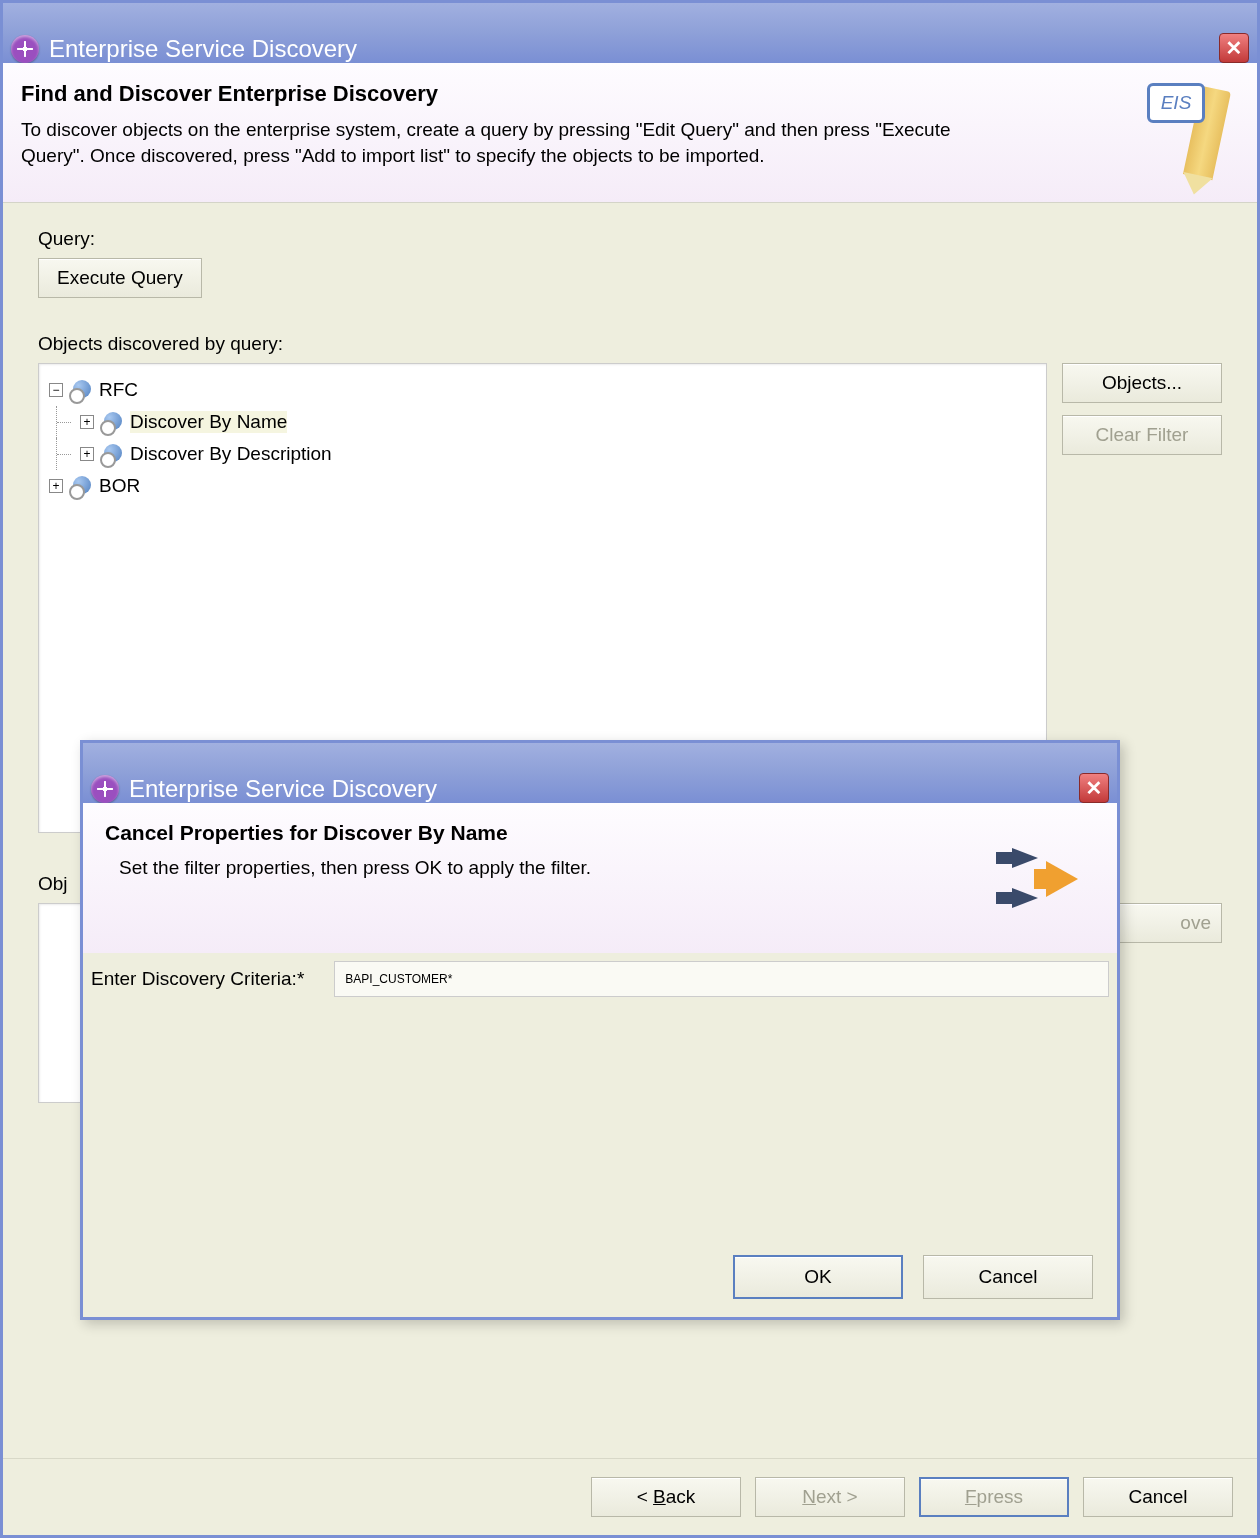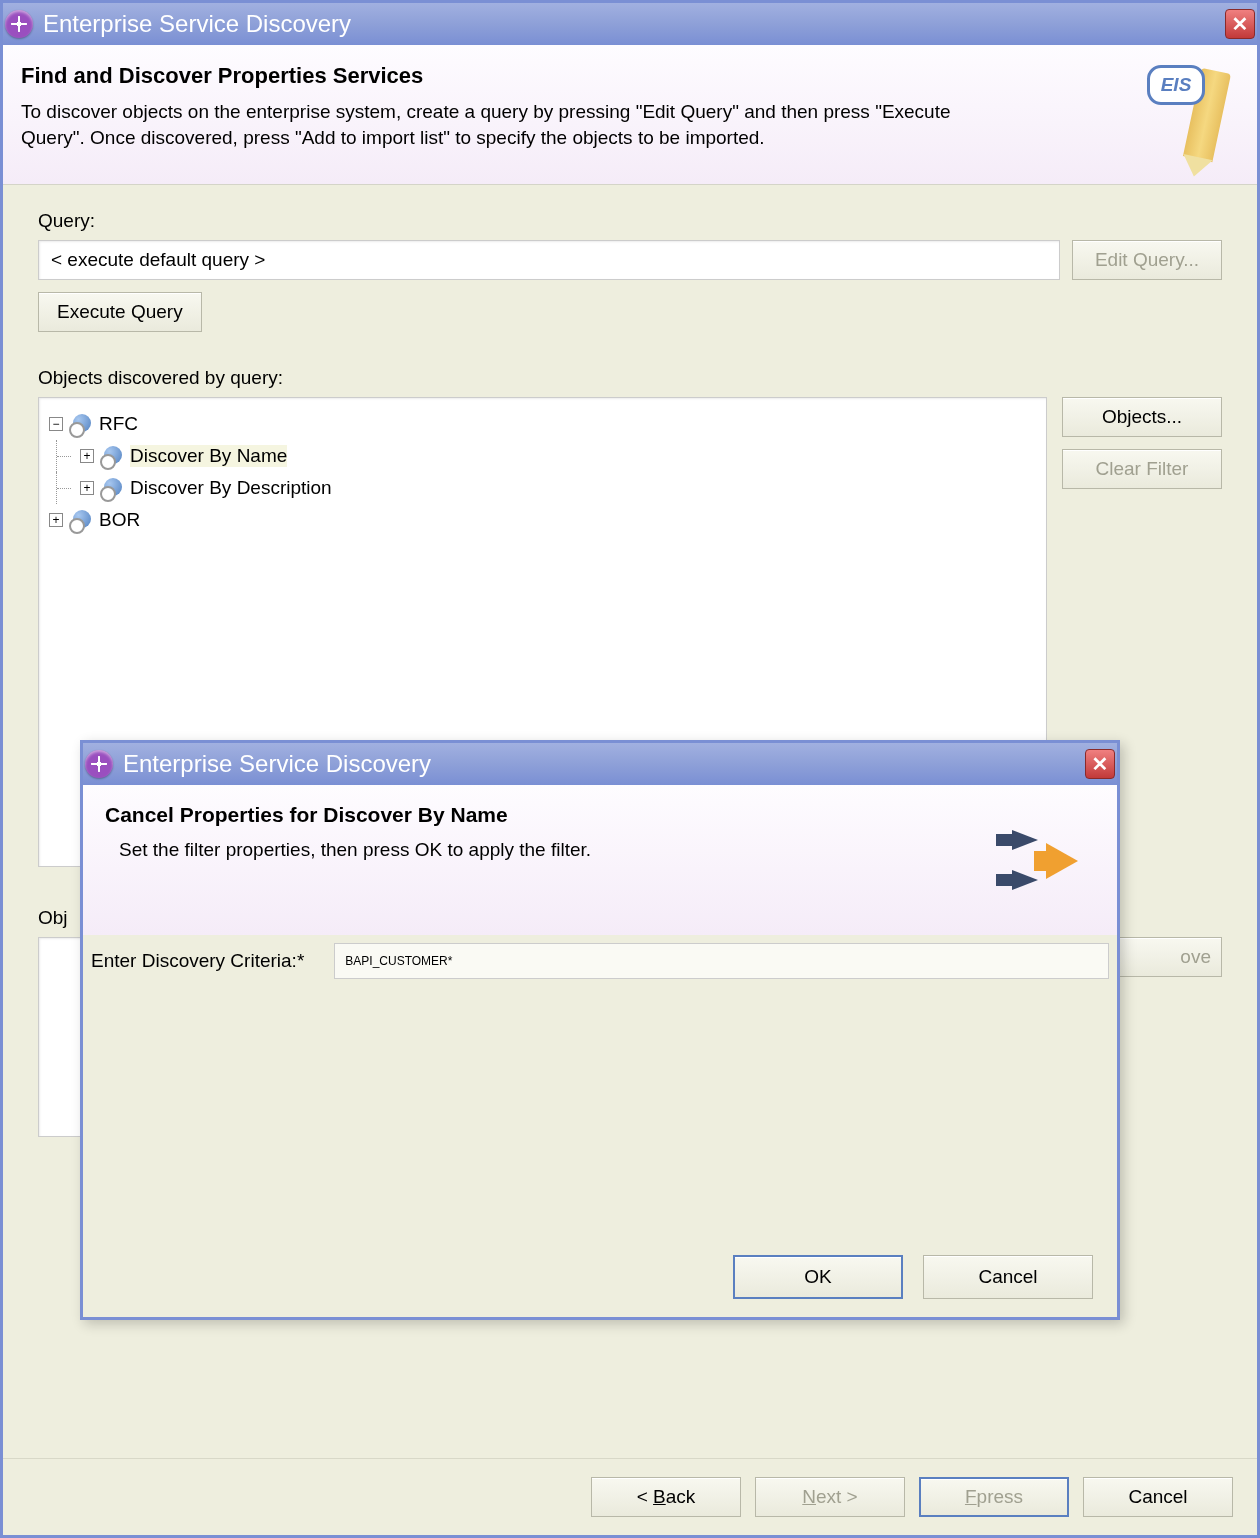--- a/index.html
+++ b/index.html
@@ -17,24 +17,24 @@
   background: #eeeede;
   display: flex;
   flex-direction: column;
 }
 .main-window {
   top: 0; left: 0;
   width: 1260px; height: 1538px;
 }
 .titlebar {
   background: linear-gradient(to bottom, #a1b0e0 0%, #8ea0d8 50%, #7a8fd4 100%);
-  height: 42px;
-  display: flex;
-  align-items: center;
-  padding: 0 2px;
+  height: 60px;
+  display: flex;
+  align-items: flex-end;
+  padding: 0 8px;
   color: #fff;
   font-size: 24px;
   font-weight: normal;
 }
 .title-icon {
   width: 28px; height: 28px;
   background: #9a4fbf;
   border-radius: 50%;
   margin-right: 10px;
   display: flex;
@@ -83,25 +83,25 @@
   position: absolute;
   right: 20px; top: 15px;
   width: 90px; height: 100px;
 }
 .eis-box {
   position: absolute;
   top: 5px; left: 0;
   width: 58px; height: 40px;
   background: #fff;
   border: 3px solid #5a7fc0;
-  border-radius: 14px;
+  border-radius: 6px;
   display: flex;
   align-items: center;
   justify-content: center;
-  font-weight: bold;
+  font-weight: normal;
   font-size: 19px;
   color: #5a7fc0;
   font-style: italic;
 }
 .pencil {
   position: absolute;
   right: 15px; top: 10px;
   width: 30px; height: 90px;
   background: linear-gradient(to right, #e8c060, #f5d880, #e8c060);
   border-radius: 4px 4px 0 0;
@@ -324,34 +324,30 @@
 <body>
 
 <div class="window main-window">
   <div class="titlebar">
     <div class="title-icon"></div>
     <div class="title-text">Enterprise Service Discovery</div>
     <div class="close-btn">✕</div>
   </div>
 
   <div class="banner">
-    <h2>Find and Discover Properties Services</h2>
+    <h2>Find and Discover Enterprise Discovery</h2>
     <p>To discover objects on the enterprise system, create a query by pressing "Edit Query" and then press "Execute Query". Once discovered, press "Add to import list" to specify the objects to be imported.</p>
     <div class="banner-icon">
       <div class="pencil"></div>
       <div class="eis-box">EIS</div>
     </div>
   </div>
 
   <div class="content">
     <div class="label">Query:</div>
-    <div class="query-row">
-      <input class="query-input" value="&lt; execute default query &gt;" style="">
-      <button class="btn disabled">Edit Query...</button>
-    </div>
     <div class="exec-row">
       <button class="btn small">Execute Query</button>
     </div>
 
     <div class="label">Objects discovered by query:</div>
     <div class="tree-section">
       <div class="tree-box">
         <div class="tree-node">
           <span class="tree-toggle">−</span>
           <span class="tree-icon"></span>

